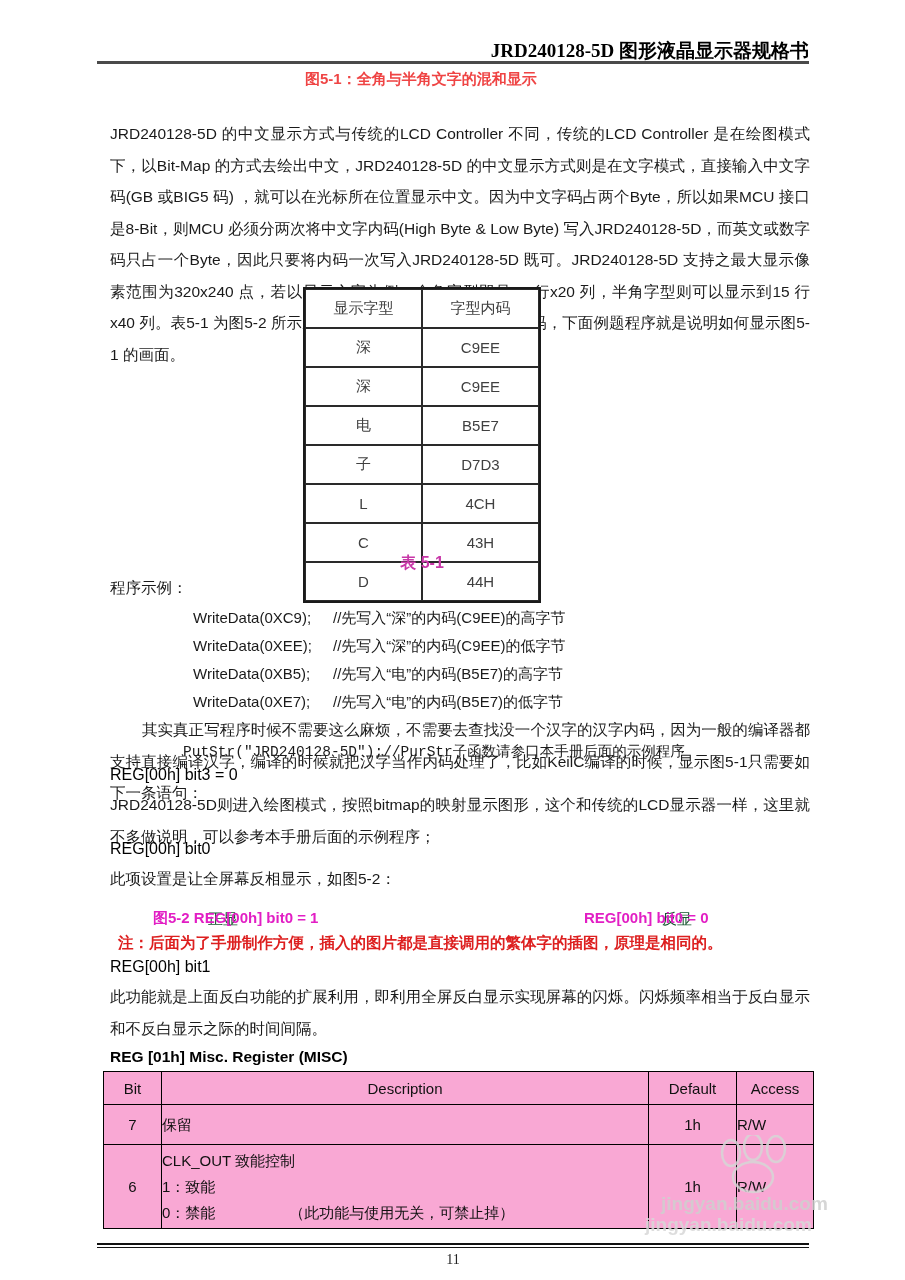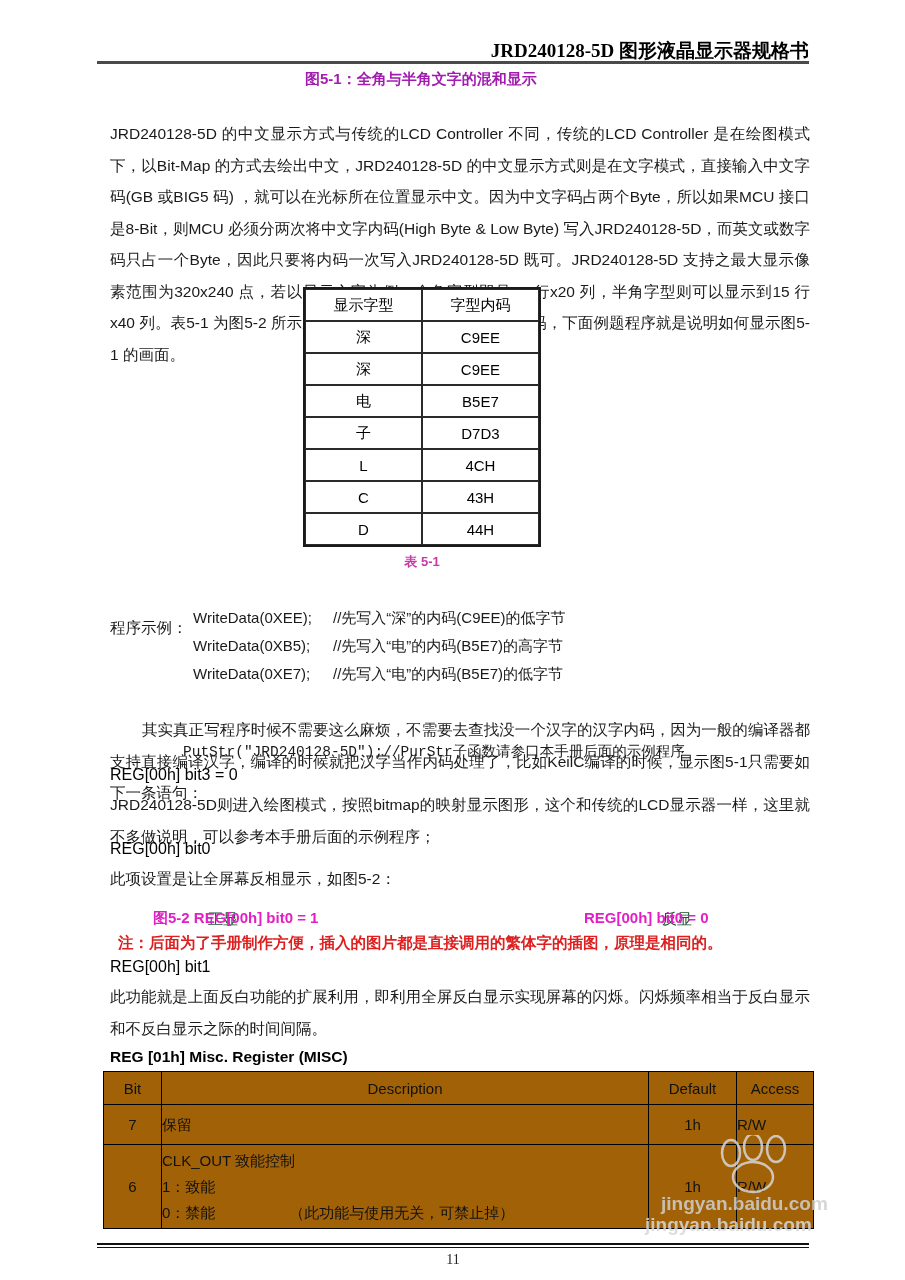--- a/index.html
+++ b/index.html
@@ -41,21 +41,21 @@
     background: #4a4a4a;
   }
 
   
   .fig-caption-1 {
     position: absolute;
     left: 305px; top: 70px;
     font-family: "Liberation Sans", "DejaVu Sans", sans-serif;
     font-weight: bold;
     font-size: 15px;
-    color: #a21caf;
+    color: #ef4444;
     white-space: nowrap;
   }
 
   
   .body-text {
     position: absolute;
     left: 110px; top: 118px; width: 700px;
   }
   .ptext {
     font-family: "Liberation Sans", "DejaVu Sans", sans-serif;
@@ -73,48 +73,47 @@
   }
   table.char-table {
     border-collapse: separate;
     border-spacing: 0;
     width: 238px;
     border: 2px solid #1a1a1a;
     background: #fff;
   }
   table.char-table td {
     border: 1.5px solid #2a2a2a;
-    height: 32px;
+    height: 39px;
     text-align: center;
     vertical-align: middle;
     font-family: "Liberation Sans", "DejaVu Sans", sans-serif;
     font-size: 15px;
-    color: #000000;
+    color: #404040;
     padding: 0;
   }
   table.char-table td.col-a { width: 118px; }
   table.char-table td.col-b { width: 118px; }
   .tbl-caption {
     position: absolute;
     left: 303px; top: 553px; width: 238px;
     text-align: center;
     font-family: "Liberation Sans", "DejaVu Sans", sans-serif;
     font-weight: bold;
-    font-size: 13px;
+    font-size: 16px;
     color: #c838a8;
   }
 
   
   .code-label {
     position: absolute;
     left: 110px; top: 578px;
     font-family: "Liberation Sans", "DejaVu Sans", sans-serif;
     font-size: 15.5px;
     color: #1a1a1a;
-    margin-top: 40px;
   }
   .code-list {
     position: absolute;
     left: 193px; top: 604px; width: 620px;
   }
   .code-line {
     font-family: "Liberation Sans", "DejaVu Sans", sans-serif;
     font-size: 15px;
     line-height: 28px;
     color: #1a1a1a;
@@ -205,21 +204,21 @@
   }
 
   
   .reg-table-wrap {
     position: absolute;
     left: 103px; top: 1071px; width: 710px;
   }
   table.reg-table {
     border-collapse: collapse;
     width: 710px;
-    background: #a16207;
+    background: #f9a8d4;
     table-layout: fixed;
   }
   table.reg-table th, table.reg-table td {
     border: 1.6px solid #000;
     padding: 0;
     font-family: "Liberation Sans", "DejaVu Sans", sans-serif;
     font-size: 15px;
     color: #111;
     font-weight: normal;
   }
@@ -344,20 +343,23 @@
           <td class="col-b">44H</td>
         </tr>
       </tbody>
     </table>
   </div>
   <div class="tbl-caption">表 5-1</div>
 
   <div class="code-label">程序示例：</div>
   <div class="code-list">
     <div class="code-line">
+      <span class="call">WriteData(0XC9);</span><span class="cmt">//先写入“深”的内码(C9EE)的高字节</span>
+    </div>
+    <div class="code-line">
       <span class="call">WriteData(0XEE);</span><span class="cmt">//先写入“深”的内码(C9EE)的低字节</span>
     </div>
     <div class="code-line">
       <span class="call">WriteData(0XB5);</span><span class="cmt">//先写入“电”的内码(B5E7)的高字节</span>
     </div>
     <div class="code-line">
       <span class="call">WriteData(0XE7);</span><span class="cmt">//先写入“电”的内码(B5E7)的低字节</span>
     </div>
   </div>
 

